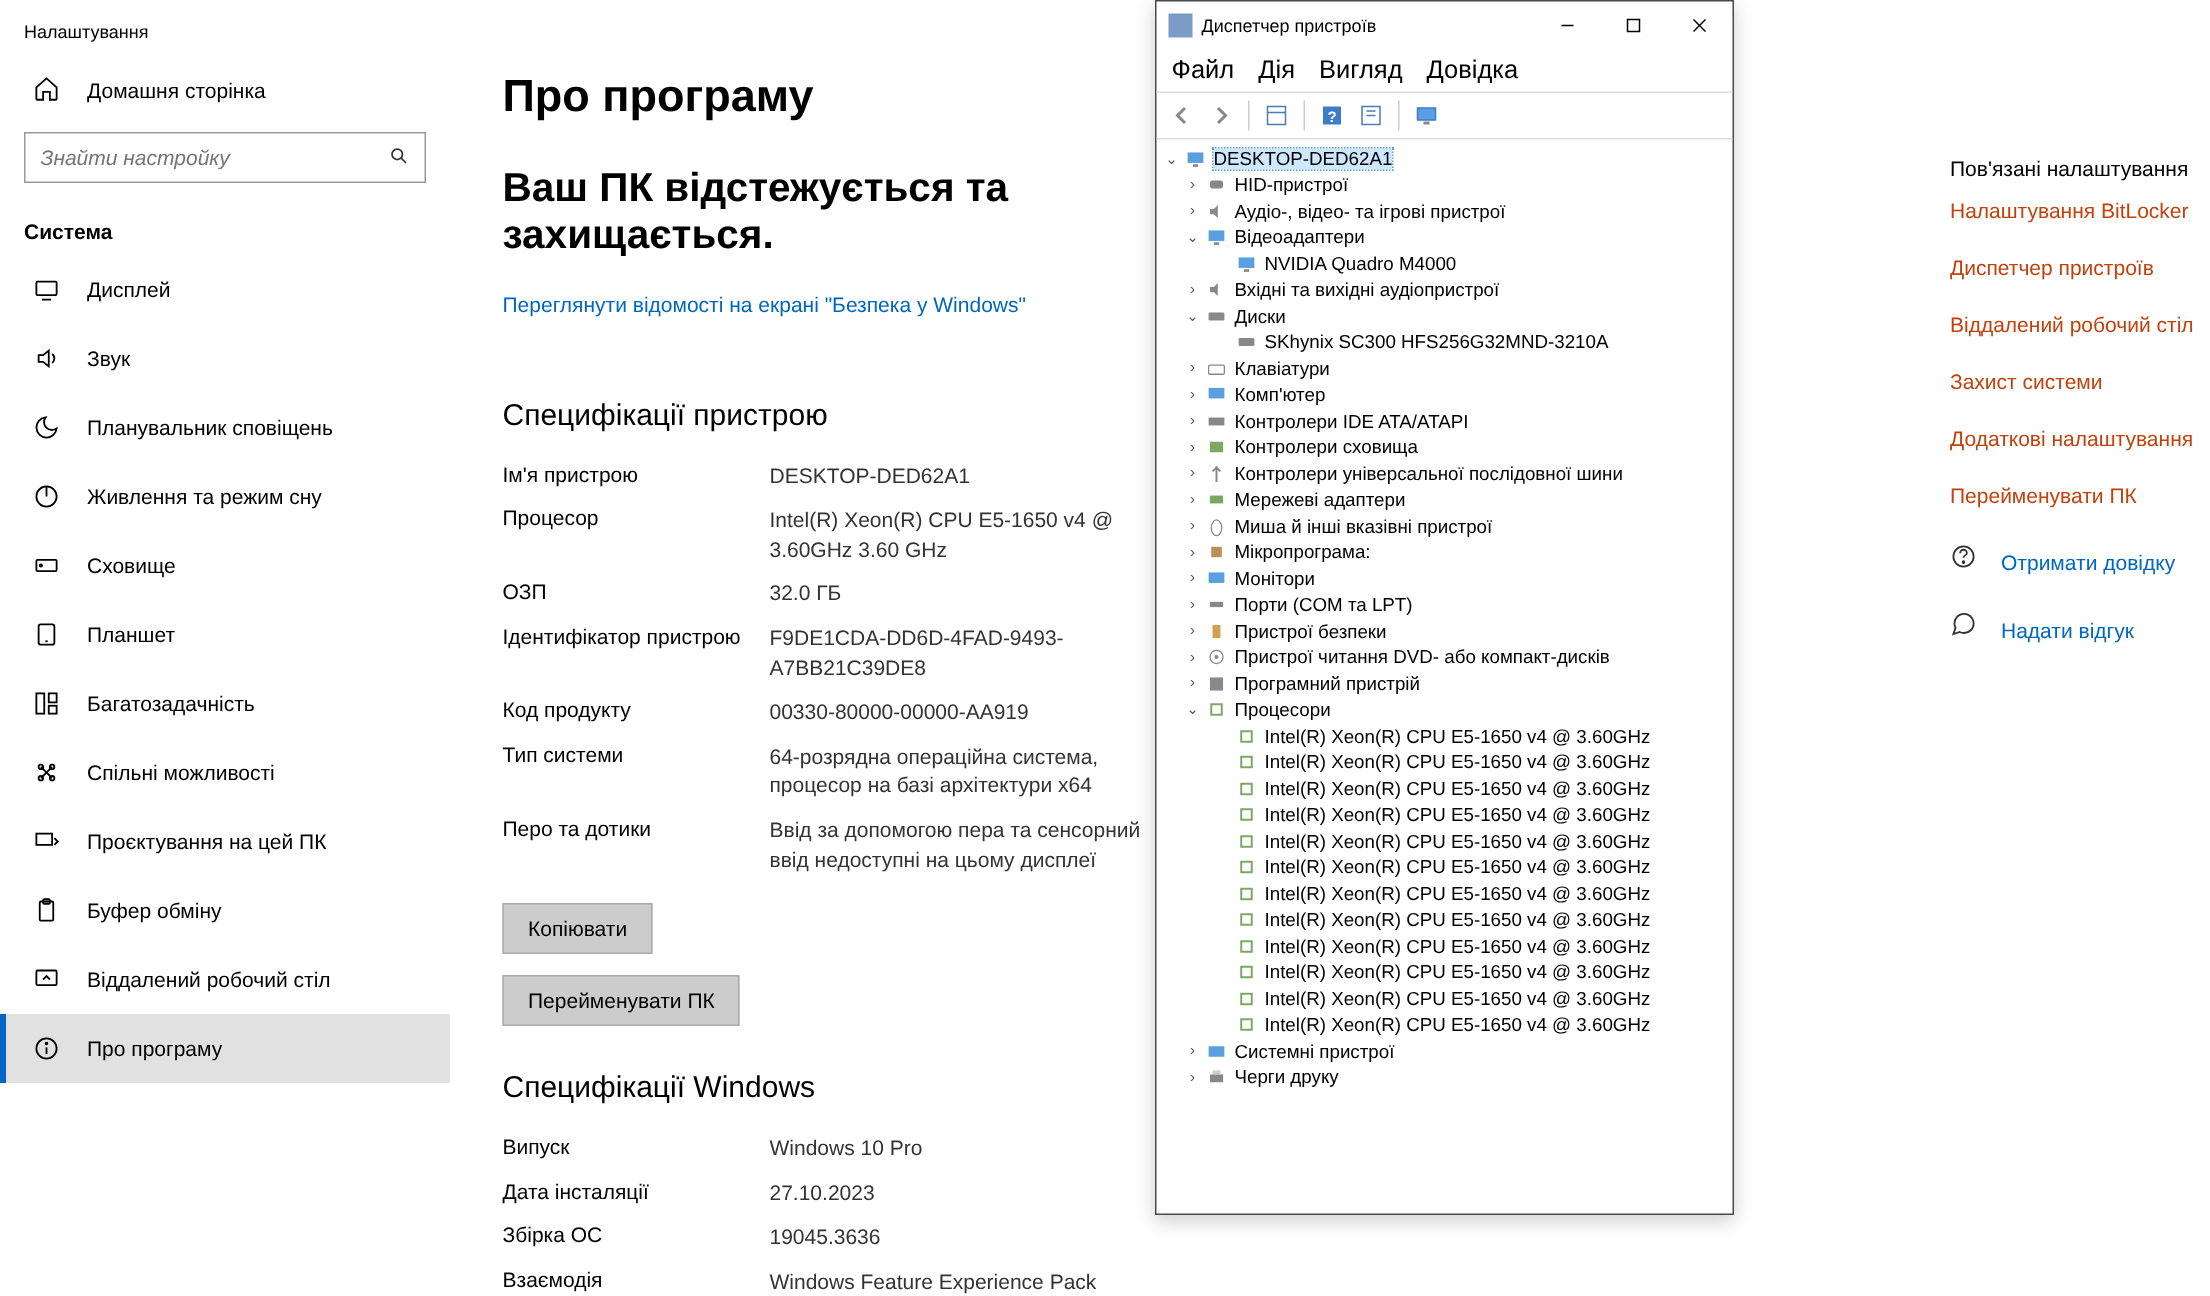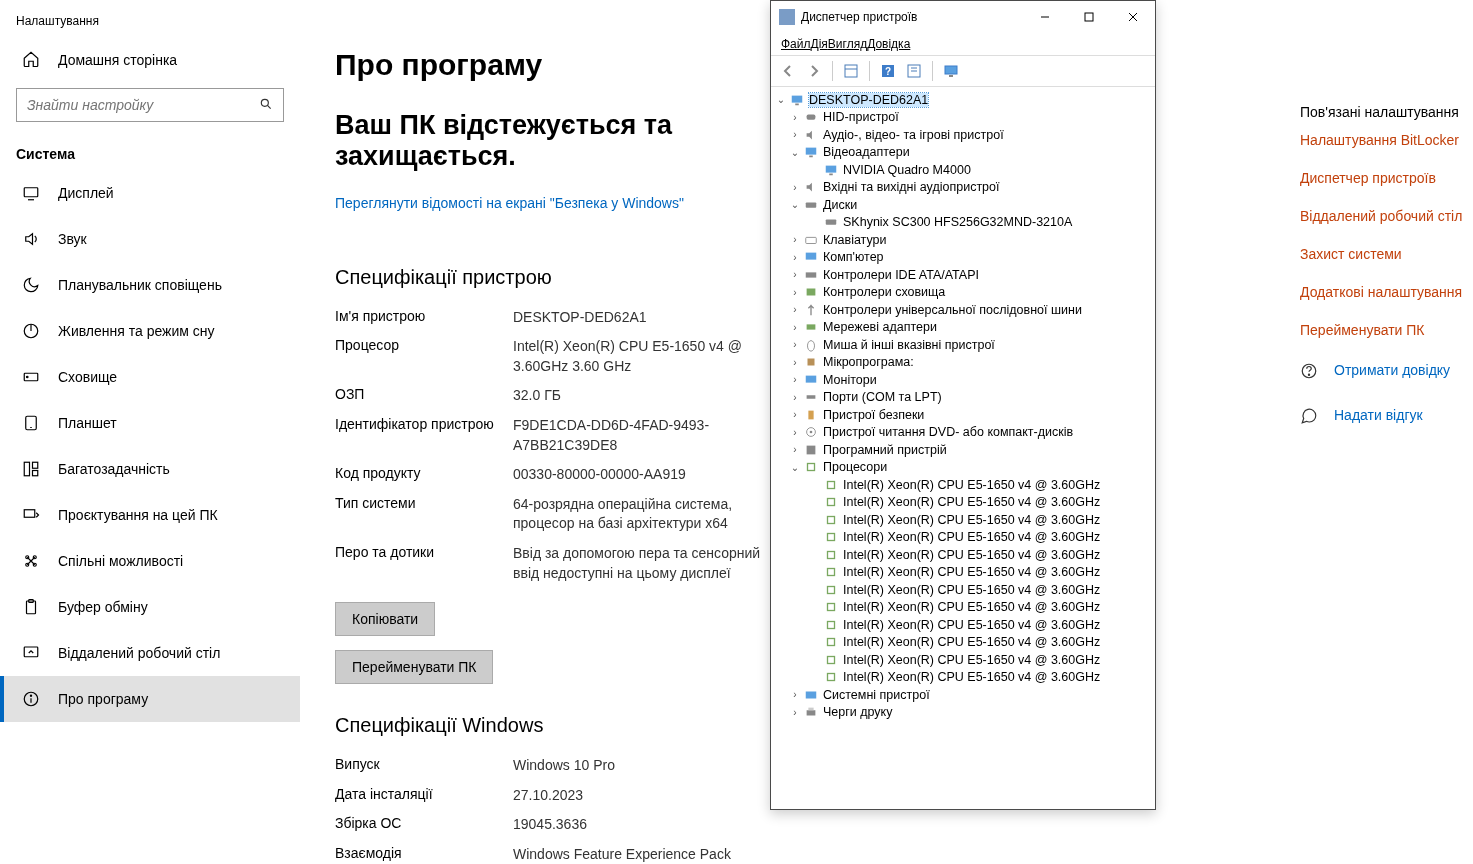--- a/index.html
+++ b/index.html
@@ -31,39 +31,39 @@
 .spec-value { flex: 1; color: #333; line-height: 1.4;}
 .action-btn { background: #ccc; border: 1px solid #aaa; padding: 8px 16px; margin-top: 14px; margin-right: 8px; cursor: pointer; font-size: 14px; display: inline-block; }
 
 
 .devmgr-window { position: absolute; left: 770px; top: 0; width: 386px; height: 810px; background: #fff; border: 1px solid #4a4a4a; box-shadow: 0 4px 12px rgba(0,0,0,0.2); }
 .devmgr-titlebar { display: flex; align-items: center; height: 32px; padding-left: 8px; }
 .devmgr-titlebar-icon { width: 16px; height: 16px; margin-right: 6px; background: #7a9cc6; display:inline-block;}
 .devmgr-title-text { flex: 1; font-size: 12px; }
 .devmgr-winbtn { width: 44px; height: 30px; display: flex; align-items: center; justify-content: center; font-size: 12px; font-family: sans-serif;}
 .devmgr-winbtn svg { width: 10px; height: 10px; }
-.devmgr-menubar { display: flex; padding: 4px 10px; font-size: 12px; border-bottom: 1px solid #ddd; text-decoration: underline;}
+.devmgr-menubar { display: flex; gap: 16px; padding: 4px 10px; font-size: 17px; border-bottom: 1px solid #ddd;}
 .devmgr-toolbar { display: flex; gap: 4px; padding: 4px 6px; border-bottom: 1px solid #ddd; align-items: center;}
 .devmgr-tbtn { width: 22px; height: 22px; display: flex; align-items: center; justify-content: center; border: 1px solid transparent;}
 .devmgr-tbtn svg { width: 16px; height: 16px;}
 .devmgr-tree { padding: 4px 4px; font-size: 12.5px; overflow: hidden; }
 .tree-row { display: flex; align-items: center; height: 17.5px; white-space: nowrap;}
 .tree-expand { width: 12px; height: 12px; display: inline-flex; align-items: center; justify-content: center; margin-right: 2px; color: #555; font-size: 10px;}
 .tree-icon { width: 16px; height: 16px; margin-right: 4px; display: inline-flex; align-items: center; justify-content: center; flex-shrink: 0;}
 .tree-icon svg { width: 14px; height: 14px;}
 .tree-label { }
 .tree-label.selected { background: #cde8ff; outline: 1px dotted #5a9ed8;}
 .indent1 { padding-left: 14px; }
 .indent2 { padding-left: 34px; }
 
 
 .related-panel { position: absolute; left: 1300px; top: 104px; width: 170px; font-size: 14px;}
 .rel-heading { font-weight: 400; margin-bottom: 12px;}
 .rel-link { color: #c2410c; margin-bottom: 22px; cursor: pointer; white-space: nowrap;}
-.help-item { display: flex; gap: 16px; align-items: flex-start; margin-top: 24px; color: #0067c0; cursor: pointer;}
+.help-item { display: flex; gap: 16px; align-items: flex-end; margin-top: 24px; color: #0067c0; cursor: pointer;}
 .help-item .icon-wrap { width: 18px; color:#333;}
 </style>
 </head>
 <body>
 
 <div class="settings-sidebar">
   <div class="sidebar-title">Налаштування</div>
   <div class="home-link">
     <span class="home-icon nav-icon">
         <svg viewBox="0 0 24 24" fill="none" stroke="currentColor" stroke-width="1.6">
@@ -140,37 +140,37 @@
           <rect x="3" y="3" width="7" height="18"></rect>
           <rect x="14" y="3" width="7" height="8"></rect>
           <rect x="14" y="14" width="7" height="7"></rect>
         </svg>
       </span>
       <span>Багатозадачність</span>
     </div>
   <div class="nav-item">
       <span class="nav-icon">
         <svg viewBox="0 0 24 24" fill="none" stroke="currentColor" stroke-width="1.6">
-          <rect x="3" y="5" width="14" height="10"></rect>
-          <path d="M19 9l3 3-3 3"></path>
-        </svg>
-      </span>
-      <span>Проєктування на цей ПК</span>
-    </div>
-  <div class="nav-item">
-      <span class="nav-icon">
-        <svg viewBox="0 0 24 24" fill="none" stroke="currentColor" stroke-width="1.6">
           <path d="M7 17l10-10M7 7l10 10"></path>
           <circle cx="7" cy="7" r="2"></circle>
           <circle cx="17" cy="17" r="2"></circle>
           <circle cx="7" cy="17" r="2"></circle>
           <circle cx="17" cy="7" r="2"></circle>
         </svg>
       </span>
       <span>Спільні можливості</span>
+    </div>
+  <div class="nav-item">
+      <span class="nav-icon">
+        <svg viewBox="0 0 24 24" fill="none" stroke="currentColor" stroke-width="1.6">
+          <rect x="3" y="5" width="14" height="10"></rect>
+          <path d="M19 9l3 3-3 3"></path>
+        </svg>
+      </span>
+      <span>Проєктування на цей ПК</span>
     </div>
   <div class="nav-item">
       <span class="nav-icon">
         <svg viewBox="0 0 24 24" fill="none" stroke="currentColor" stroke-width="1.6">
           <rect x="6" y="4" width="12" height="17" rx="1"></rect>
           <rect x="9" y="2" width="6" height="4" rx="1"></rect>
         </svg>
       </span>
       <span>Буфер обміну</span>
     </div>

